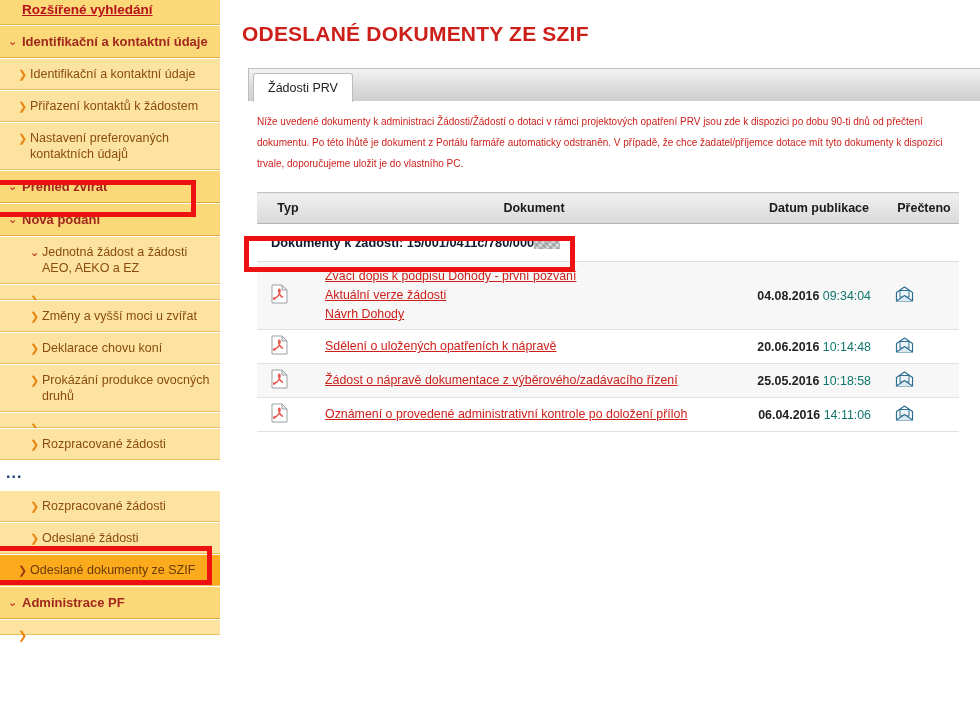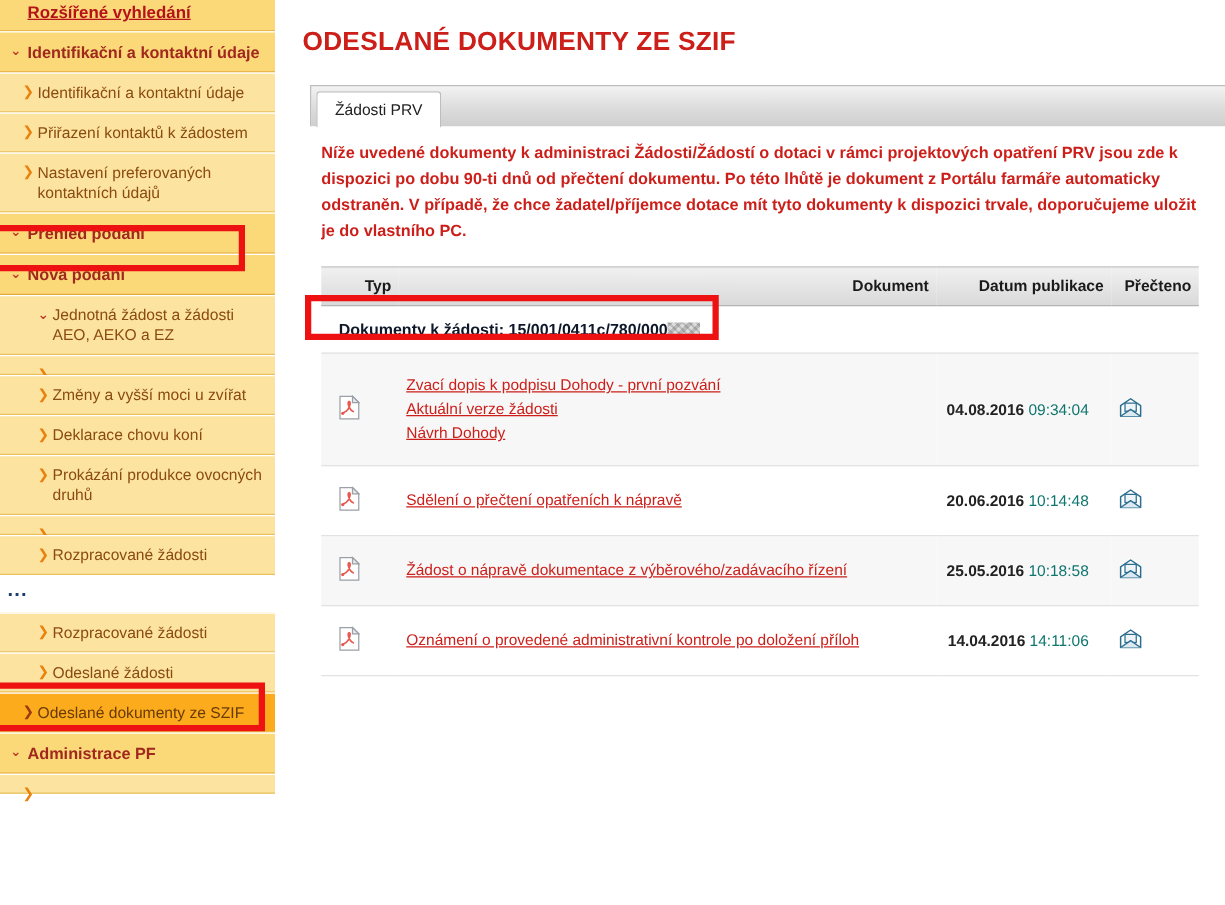--- a/index.html
+++ b/index.html
@@ -163,40 +163,39 @@
     margin: 15px 0 0 17px;
     color: #cc1f1a;
     font-size: 12.5px;
     font-weight: bold;
     text-decoration: underline;
     letter-spacing: .2px;
   }
   .notice-body {
     margin: 10px 17px 0 17px;
     color: #cc1f1a;
-    font-size: 13px;
+    font-size: 10px;
     line-height: 21px;
-    font-weight: bold;
   }
 
   
   table.docs {
     margin: 18px 0 0 17px;
     width: 702px;
     border-collapse: collapse;
     font-size: 12.4px;
   }
   table.docs thead th {
     background: linear-gradient(to bottom, #f0f0f0, #d9d9d9);
     border-top: 1px solid #c4c4c4;
     border-bottom: 1px solid #b4b4b4;
     color: #1a1a1a;
     font-size: 12.5px;
     font-weight: bold;
-    text-align: right;
+    text-align: center;
     padding: 8px 6px;
     white-space: nowrap;
   }
   th.c-typ  { width: 62px;  padding-left: 14px; }
   th.c-doc  { width: 430px; }
   th.c-date { width: 140px; text-align: right; padding-right: 18px; }
   th.c-read { width: 70px;  text-align: left; padding-left: 6px; }
 
   tr.grouprow td {
     background: #ffffff;
@@ -214,21 +213,21 @@
     background:
       repeating-linear-gradient(45deg, #c9c9c9 0 2px, #efefef 2px 4px),
       repeating-linear-gradient(-45deg, #b9b9b9 0 3px, #e4e4e4 3px 6px);
     background-blend-mode: multiply;
     opacity: .85;
     filter: blur(0.4px);
   }
 
   tr.docrow td {
     border-bottom: 1px solid #e2e2e2;
-    padding: 16px 6px;
+    padding: 5px 6px;
     vertical-align: middle;
   }
   tr.docrow.alt td { background: #f7f7f7; }
   tr.docrow td.c-typ { padding-left: 14px; }
   tr.docrow td.c-date {
     text-align: right;
     padding-right: 18px;
     font-size: 12.4px;
     color: #222222;
     white-space: nowrap;
@@ -256,21 +255,21 @@
 
 <div id="app">
 
   <div class="sidebar">
     <div class="nav-block" id="nav-block">
         <div class="nav-link-top">Rozšířené vyhledání</div>
         <div class="nav-section"><span class="chev">⌄</span><span>Identifikační a kontaktní údaje</span></div>
         <div class="nav-item"><span class="arrow">❯</span><span>Identifikační a kontaktní údaje</span></div>
         <div class="nav-item"><span class="arrow">❯</span><span>Přiřazení kontaktů k žádostem</span></div>
         <div class="nav-item"><span class="arrow">❯</span><span>Nastavení preferovaných kontaktních údajů</span></div>
-        <div class="nav-section"><span class="chev">⌄</span><span>Přehled podání</span></div>
+        <div class="nav-section"><span class="chev">⌄</span><span>Přehled zvířat</span></div>
         <div class="nav-section"><span class="chev">⌄</span><span>Nová podání</span></div>
         <div class="nav-item group"><span class="chev">⌄</span><span>Jednotná žádost a žádosti AEO, AEKO a EZ</span></div>
         <div class="nav-item lvl2"><span class="arrow">❯</span></div>
         <div class="nav-item lvl2"><span class="arrow">❯</span><span>Změny a vyšší moci u zvířat</span></div>
         <div class="nav-item lvl2"><span class="arrow">❯</span><span>Deklarace chovu koní</span></div>
         <div class="nav-item lvl2"><span class="arrow">❯</span><span>Prokázání produkce ovocných druhů</span></div>
         <div class="nav-item lvl2"><span class="arrow">❯</span></div>
         <div class="nav-item lvl2"><span class="arrow">❯</span><span>Rozpracované žádosti</span></div>
         <div class="nav-gap">
           <span class="dots">...</span>
@@ -334,21 +333,21 @@
                 </svg></td>
             </tr>
             <tr class="docrow">
               <td class="c-typ"><svg class="pdf-icon" viewBox="0 0 17 20" xmlns="http://www.w3.org/2000/svg">
                   <path d="M1 1h10l5 5v13H1z" fill="#ffffff" stroke="#9aa0a6" stroke-width="1"></path>
                   <path d="M11 1l5 5h-5z" fill="#e8eaed" stroke="#9aa0a6" stroke-width="1"></path>
                   <path d="M4 14c3-1 4.5-4 5-6.5.3-1.6-.2-2.3-.8-2.2-.8.2-.8 1.6-.2 3.3.8 2.3 2.3 4.2 3.6 4.6" fill="none" stroke="#e8584f" stroke-width="1.4" stroke-linecap="round"></path>
                   <circle cx="3.2" cy="14.6" r="1.3" fill="#e8584f"></circle>
                 </svg></td>
               <td class="c-doc">
-                <a class="doclink">Sdělení o přečtení opatřeních k nápravě</a>
+                <a class="doclink">Sdělení o uložených opatřeních k nápravě</a>
               </td>
               <td class="c-date"><span class="d">20.06.2016</span> <span class="t">10:14:48</span></td>
               <td class="c-read"><svg class="mail-icon" viewBox="0 0 19 16" xmlns="http://www.w3.org/2000/svg">
                   <path d="M1.5 6.5L9.5 1l8 5.5V15h-16z" fill="#ffffff" stroke="#2c6e91" stroke-width="1.2" stroke-linejoin="round"></path>
                   <rect x="5" y="4.5" width="9" height="6.5" fill="#eef4f8" stroke="#2c6e91" stroke-width="1"></rect>
                   <path d="M1.5 15l8-5.5 8 5.5" fill="#dce9f1" stroke="#2c6e91" stroke-width="1.1" stroke-linejoin="round"></path>
                 </svg></td>
             </tr>
             <tr class="docrow alt">
               <td class="c-typ"><svg class="pdf-icon" viewBox="0 0 17 20" xmlns="http://www.w3.org/2000/svg">
@@ -370,21 +369,21 @@
             <tr class="docrow">
               <td class="c-typ"><svg class="pdf-icon" viewBox="0 0 17 20" xmlns="http://www.w3.org/2000/svg">
                   <path d="M1 1h10l5 5v13H1z" fill="#ffffff" stroke="#9aa0a6" stroke-width="1"></path>
                   <path d="M11 1l5 5h-5z" fill="#e8eaed" stroke="#9aa0a6" stroke-width="1"></path>
                   <path d="M4 14c3-1 4.5-4 5-6.5.3-1.6-.2-2.3-.8-2.2-.8.2-.8 1.6-.2 3.3.8 2.3 2.3 4.2 3.6 4.6" fill="none" stroke="#e8584f" stroke-width="1.4" stroke-linecap="round"></path>
                   <circle cx="3.2" cy="14.6" r="1.3" fill="#e8584f"></circle>
                 </svg></td>
               <td class="c-doc">
                 <a class="doclink">Oznámení o provedené administrativní kontrole po doložení příloh</a>
               </td>
-              <td class="c-date"><span class="d">14.04.2016</span> <span class="t">14:11:06</span></td>
+              <td class="c-date"><span class="d">06.04.2016</span> <span class="t">14:11:06</span></td>
               <td class="c-read"><svg class="mail-icon" viewBox="0 0 19 16" xmlns="http://www.w3.org/2000/svg">
                   <path d="M1.5 6.5L9.5 1l8 5.5V15h-16z" fill="#ffffff" stroke="#2c6e91" stroke-width="1.2" stroke-linejoin="round"></path>
                   <rect x="5" y="4.5" width="9" height="6.5" fill="#eef4f8" stroke="#2c6e91" stroke-width="1"></rect>
                   <path d="M1.5 15l8-5.5 8 5.5" fill="#dce9f1" stroke="#2c6e91" stroke-width="1.1" stroke-linejoin="round"></path>
                 </svg></td>
             </tr>
           </tbody>
       </table>
 
     </div>

